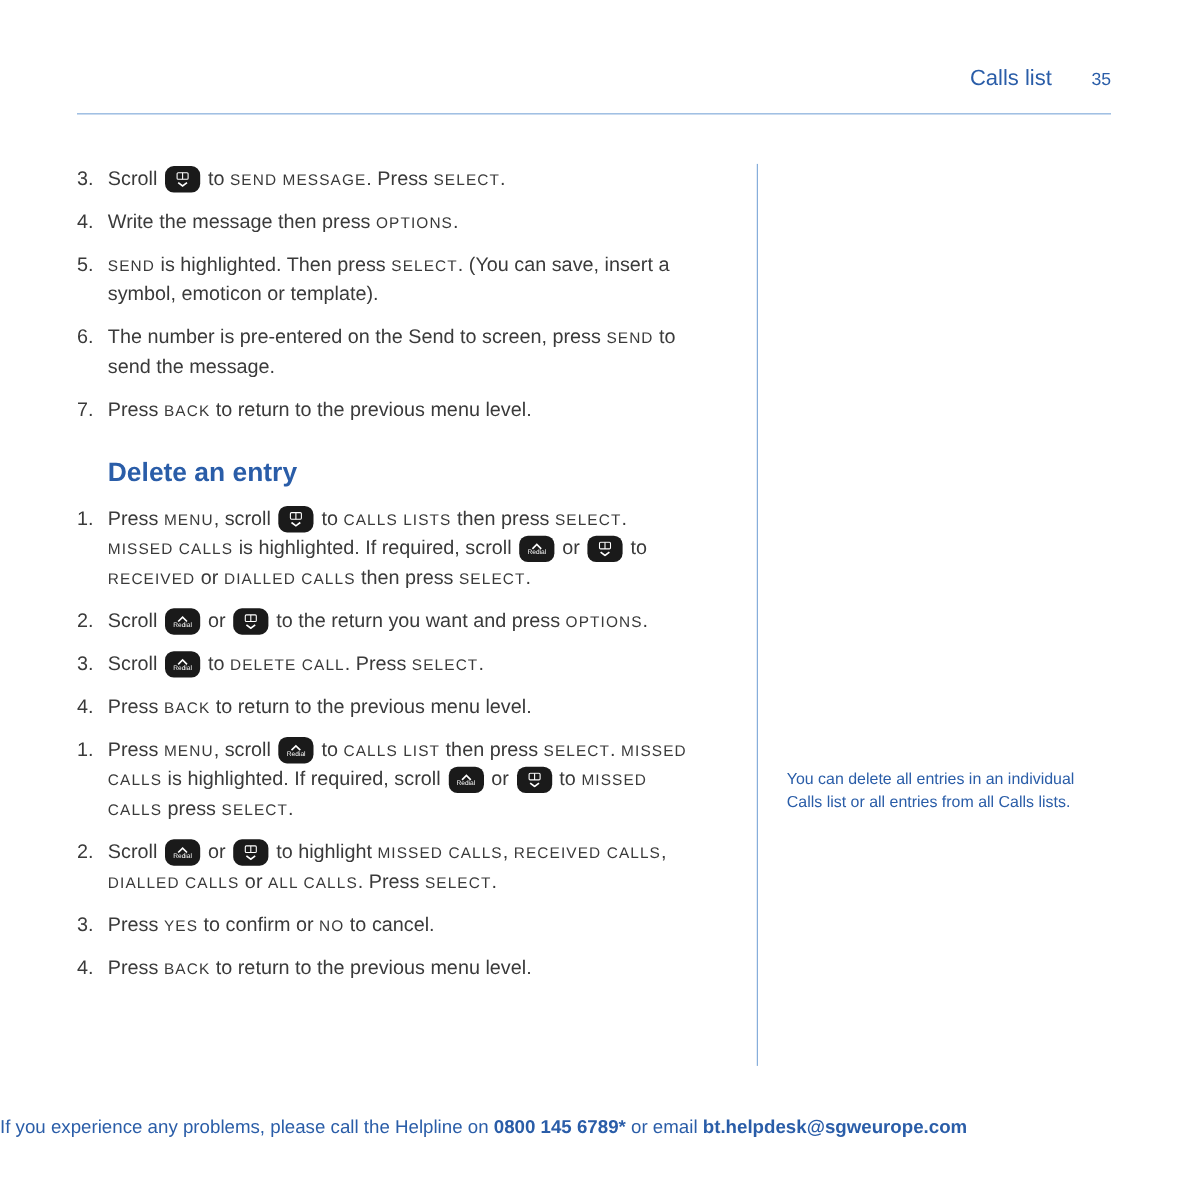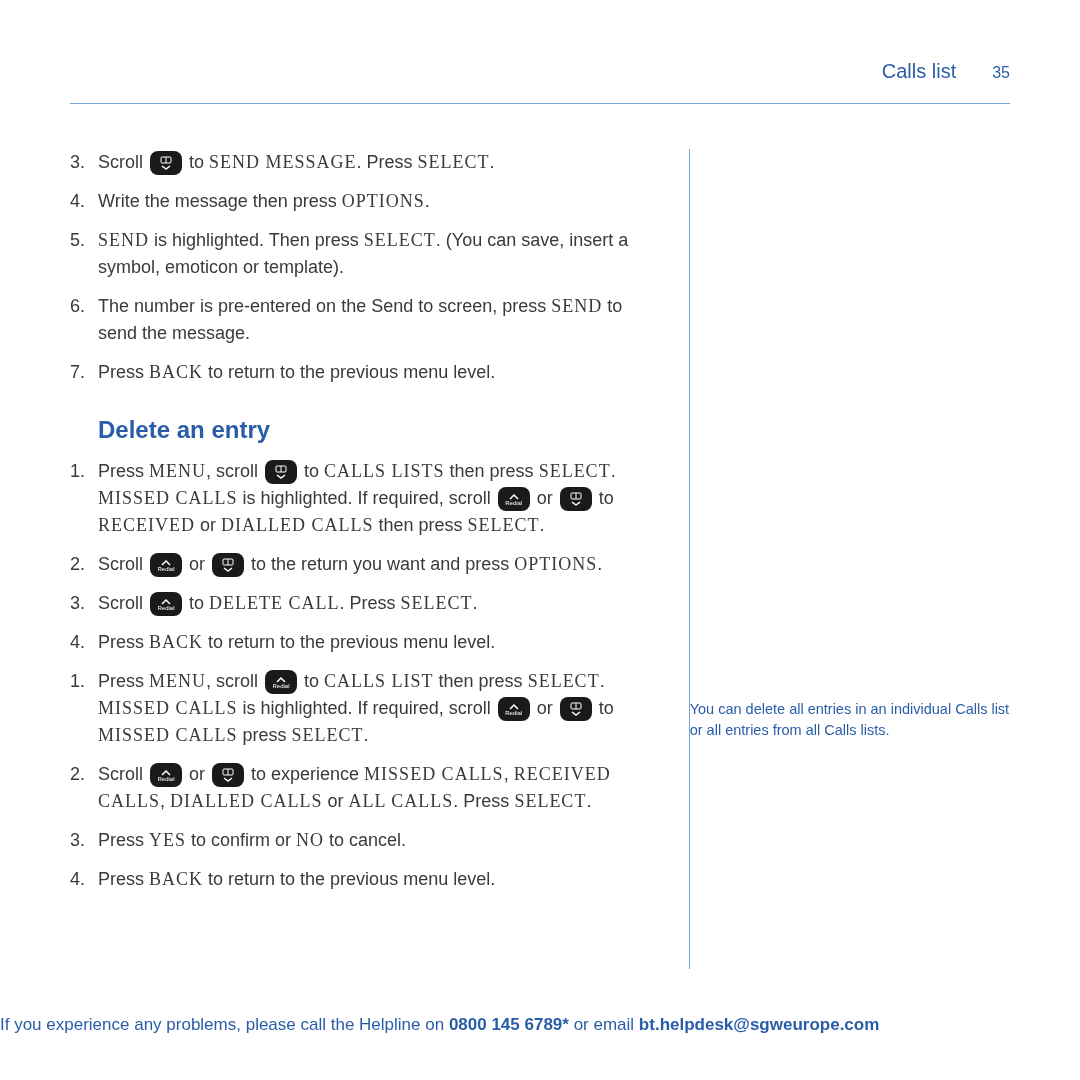--- a/index.html
+++ b/index.html
@@ -36,20 +36,21 @@
     display: flex;
     gap: 0;
   }
   .main-col {
     width: 610px;
     padding-right: 30px;
   }
   .side-col {
     width: 330px;
     border-left: 1px solid #7aa6d8;
+    padding-left: 26px;
     min-height: 820px;
     position: relative;
     margin-left: 24px;
   }
   ol {
     list-style: none;
     counter-reset: step;
   }
   ol.start3 { counter-reset: step 2; }
   ol li {
@@ -69,23 +70,23 @@
   }
   h3 {
     color: #2a5da8;
     font-size: 24px;
     font-weight: bold;
     margin-top: 30px;
     margin-bottom: 14px;
     padding-left: 28px;
   }
   .ui {
-    font-family: Liberation Serif, serif;
+    font-family: Liberation Sans, sans-serif;
     letter-spacing: 1px;
-    font-size: 18px;
+    font-size: 14px;
     margin-top: 35px;
   }
   .btn {
     display: inline-flex;
     align-items: center;
     justify-content: center;
     flex-direction: column;
     background: #1a1a1a;
     color: #fff;
     border-radius: 8px;
@@ -230,21 +231,21 @@
             <svg width="14" height="8" viewBox="0 0 14 8">
               <path d="M3 6 L7 2 L11 6" fill="none" stroke="#fff" stroke-width="1.5"></path>
             </svg>
             <span class="redial-label">Redial</span>
           </span><span> or </span><span class="btn">
             <svg width="14" height="14" viewBox="0 0 14 14">
               <rect x="2" y="1" width="10" height="6" rx="1" fill="none" stroke="#fff" stroke-width="1"></rect>
               <line x1="7" y1="1" x2="7" y2="7" stroke="#fff" stroke-width="1"></line>
               <path d="M3 10 L7 13 L11 10" fill="none" stroke="#fff" stroke-width="1.5"></path>
             </svg>
-          </span><span> to experience </span><span class="ui">MISSED CALLS</span><span>, </span><span class="ui">RECEIVED CALLS</span><span>, </span><span class="ui">DIALLED CALLS</span><span> or </span><span class="ui">ALL CALLS</span><span>. Press </span><span class="ui">SELECT</span><span>.</span>
+          </span><span> to highlight </span><span class="ui">MISSED CALLS</span><span>, </span><span class="ui">RECEIVED CALLS</span><span>, </span><span class="ui">DIALLED CALLS</span><span> or </span><span class="ui">ALL CALLS</span><span>. Press </span><span class="ui">SELECT</span><span>.</span>
       </li>
       <li>
         <span>Press </span><span class="ui">YES</span><span> to confirm or </span><span class="ui">NO</span><span> to cancel.</span>
       </li>
       <li>
         <span>Press </span><span class="ui">BACK</span><span> to return to the previous menu level.</span>
       </li>
     </ol>
 
   </div>

